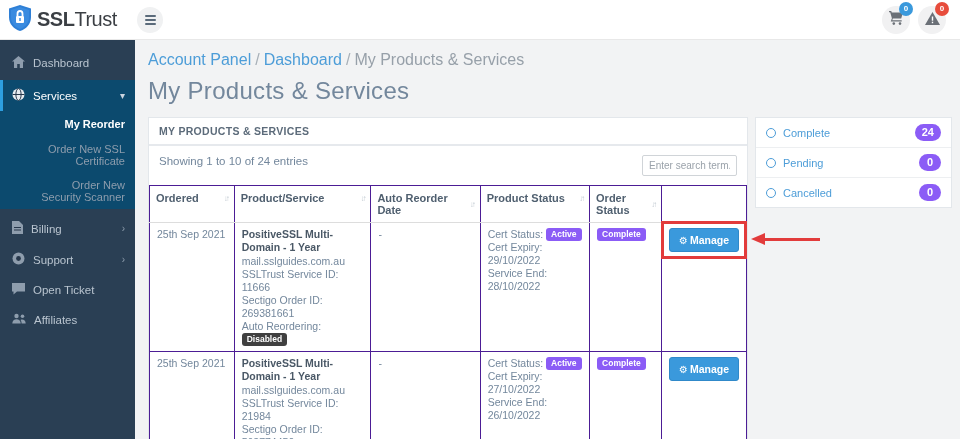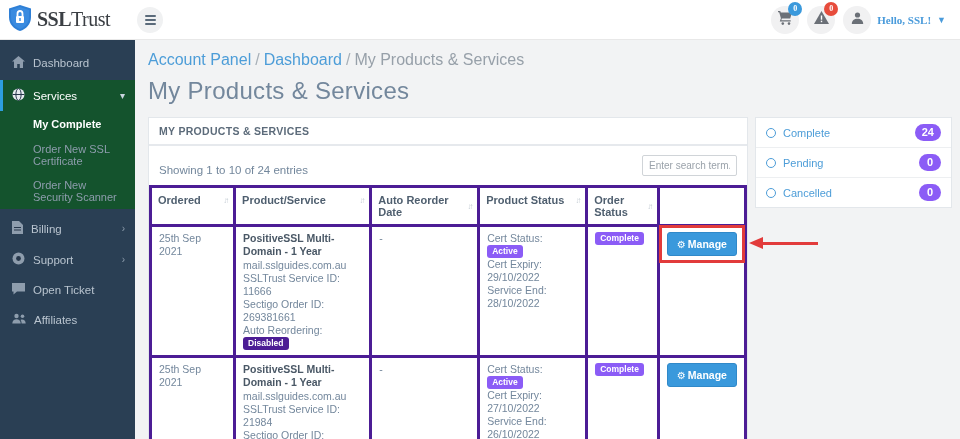--- a/index.html
+++ b/index.html
@@ -1,20 +1,20 @@
 <!DOCTYPE html>
 <html><head>
 <meta charset="utf-8">
 <style>
   * { margin:0; padding:0; box-sizing:border-box; }
   html,body { width:960px; height:439px; overflow:hidden; }
   body { font-family:"Liberation Sans","DejaVu Sans",sans-serif; background:#F2F3F4; position:relative; font-size:12px; }
 
   
-  .topnav { height:40px; background:#fff; display:flex; align-items:center; border-bottom:1px solid #E8E8E8;font-family:Liberation Serif, serif; }
+  .topnav { height:40px; background:#fff; display:flex; align-items:center; border-bottom:1px solid #E8E8E8; }
   .brand { width:135px; display:flex; align-items:center; gap:6px; padding-left:9px; flex:0 0 135px; }
   .brand-text { font-size:20px; color:#3B3F44; letter-spacing:-0.5px; }
   .brand-text b { font-weight:bold; }
   .hamburger { width:26px; height:26px; border-radius:50%; background:#F0F1F2; display:flex; flex-direction:column; justify-content:center; align-items:center; gap:2px; cursor:pointer; margin-left:2px; }
   .hamburger span { display:block; width:11px; height:2px; background:#5A6A7A; border-radius:1px; }
   .nav-right { margin-left:auto; display:flex; align-items:center; gap:8px; padding-right:14px; }
   .nav-icon-wrap { position:relative; }
   .nav-circle { width:28px; height:28px; border-radius:50%; background:#F1F1F2; display:flex; align-items:center; justify-content:center; cursor:pointer; }
   .nav-badge { position:absolute; top:-4px; right:-3px; width:14px; height:14px; border-radius:50%; color:#fff; font-size:8px; font-weight:bold; display:flex; align-items:center; justify-content:center; }
   .nav-badge.blue { background:#3A99DC; }
@@ -22,53 +22,53 @@
   .user-wrap { display:flex; align-items:center; gap:6px; cursor:pointer; }
   .greeting { color:#4A9BDB; font-size:11px; font-weight:bold; }
   .caret { color:#4A9BDB; font-size:9px; }
 
   
   .layout { display:flex; height:399px; }
   .sidebar { width:135px; flex:0 0 135px; background:#2A3F54; padding-top:8px; color:#B9C4CF; }
   .side-item { display:flex; align-items:center; gap:8px; padding:8px 10px 8px 12px; font-size:11.5px; cursor:pointer; }
   .side-item svg { flex:0 0 13px; }
   .side-item .chev { margin-left:auto; font-size:10px; color:#8E9DAD; }
-  .services-section { background:#14532d; margin:2px 0 4px 0; }
+  .services-section { background:#0c4a6e; margin:2px 0 4px 0;text-align:right; }
   .side-item.active { color:#fff; border-left:3px solid #2D9FE0; padding-left:9px; }
   .side-item.active .chev { color:#CBD5DF; }
   .sub-item { padding:6px 10px 6px 33px; font-size:11px; color:#8E9DAD; cursor:pointer; }
   .sub-item.current { color:#fff; font-weight:bold; padding:7px 10px 7px 33px; }
 
   
   .main { flex:1; padding:11px 8px 0 13px; background:#F2F3F4; }
   .breadcrumb { font-size:16px; color:#97A0A9; }
   .breadcrumb a { color:#4D9DD8; text-decoration:none; cursor:pointer; }
   .bc-sep { margin:0 4px; color:#A8B0B8; }
   .page-title { font-size:24px; font-weight:400; color:#73879C; margin:8px 0 12px 0; letter-spacing:0.3px; }
   .content-row { display:flex; gap:7px; align-items:flex-start; }
 
   .panel { background:#fff; border:1px solid #E3E7EB; }
   .main-panel { width:600px; flex:0 0 600px; }
   .panel-header { padding:7px 10px; font-size:10.5px; font-weight:bold; color:#5C6B7A; letter-spacing:0.3px; border-bottom:2px solid #E6E9ED; display:flex; align-items:center; gap:6px; }
 
-  .toolbar { display:flex; align-items:flex-end; justify-content:space-between; padding:9px 10px;gap:24px; }
+  .toolbar { display:flex; align-items:flex-start; justify-content:space-between; padding:9px 10px;gap:24px; }
   .showing { font-size:11.5px; color:#73879C; }
   .search-input { width:95px; padding:4px 6px; font-size:10px; border:1px solid #D0D4D8; border-radius:2px; color:#55606C; font-family:inherit; }
   .search-input::placeholder { color:#9AA2AA; }
 
   table.services { width:100%; border-collapse:collapse; font-size:10.5px; color:#73879C; }
-  .services th, .services td { border:3px solid #4c1d95; text-align:left; vertical-align:top; }
+  .services th, .services td { border:1px solid #4c1d95; text-align:left; vertical-align:top; }
   .services th { padding:6px 6px; font-size:11px; color:#4F5F6F; border-bottom:1px solid #DDDDDD; }
   .services th .th-inner { display:flex; align-items:center; justify-content:space-between; gap:4px; }
   .sort-icon { font-size:8px; color:#C3CBD3; letter-spacing:-2px; white-space:nowrap; }
   .services td { padding:5px 7px; line-height:13px; }
   .p-name { font-weight:bold; color:#4A5866; margin-bottom:1px; }
   .badge { display:inline-block; color:#fff; font-size:8.5px; font-weight:bold; padding:2px 5px; border-radius:3px; line-height:1; vertical-align:1px; }
   .badge.green { background:#8b5cf6; }
-  .badge.gray  { background:#4c1d95; }
+  .badge.gray  { background:#404040; }
   .manage-btn { display:inline-flex; align-items:center; gap:2px; background:#3A99DC; border:1px solid #3089C9; color:#fff; font-size:10.5px; font-weight:bold; padding:5px 9px; border-radius:3px; cursor:pointer; font-family:inherit; }
   .manage-btn .gear { font-size:10px; }
   .actions-cell { text-align:center; }
   .manage-wrap { position:relative; display:inline-block; }
 
   
   .red-rect { position:absolute; left:-8px; right:-8px; top:-7px; bottom:-7px; border:3px solid #E23B3B; z-index:40; pointer-events:none; }
   .red-arrow-line { position:absolute; left:calc(100% + 25px); top:50%; margin-top:-2px; width:56px; height:3px; background:#E23B3B; z-index:50; pointer-events:none; }
   .red-arrow-head { position:absolute; left:calc(100% + 12px); top:50%; margin-top:-7px; width:0; height:0; border-top:6.5px solid transparent; border-bottom:6.5px solid transparent; border-right:14px solid #E23B3B; z-index:50; pointer-events:none; }
 
@@ -119,32 +119,20 @@
         <span>
           <svg width="15" height="13" viewBox="0 0 15 13">
               <path d="M7.5 0 L15 13 H0 Z" fill="#6B7077"></path>
               <rect x="6.8" y="4.5" width="1.4" height="4.2" fill="#fff"></rect>
               <rect x="6.8" y="9.7" width="1.4" height="1.5" fill="#fff"></rect>
             </svg>
         </span>
       </div>
       <span class="nav-badge red">0</span>
     </div>
-    <div class="user-wrap">
-      <div class="nav-circle">
-        <span>
-          <svg width="13" height="13" viewBox="0 0 13 13" fill="#6B7077">
-              <circle cx="6.5" cy="4" r="2.6"></circle>
-              <path d="M0.8 13 C0.8 9.6 3.2 7.8 6.5 7.8 C9.8 7.8 12.2 9.6 12.2 13 Z"></path>
-            </svg>
-        </span>
-      </div>
-      <span class="greeting">Hello, SSL!</span>
-      <span class="caret">▼</span>
-    </div>
   </div>
 </div>
 
 <div class="layout">
 
   <div class="sidebar">
     <div class="side-item">
       <span><svg width="13" height="12" viewBox="0 0 13 12" fill="#8E9DAD">
             <path d="M6.5 0 L13 5.5 H11 V12 H7.8 V8 H5.2 V12 H2 V5.5 H0 Z"></path>
           </svg></span>
@@ -153,21 +141,21 @@
     <div class="services-section">
       <div class="side-item active">
         <span><svg width="13" height="13" viewBox="0 0 13 13">
               <circle cx="6.5" cy="6.5" r="6" fill="#E6EBF0"></circle>
               <ellipse cx="6.5" cy="6.5" rx="2.6" ry="6" fill="none" stroke="#26374B" stroke-width="1"></ellipse>
               <line x1="0.5" y1="6.5" x2="12.5" y2="6.5" stroke="#26374B" stroke-width="1"></line>
             </svg></span>
         <span>Services</span>
         <span class="chev">▾</span>
       </div>
-      <div class="sub-item current">My Complete</div>
+      <div class="sub-item current">My Reorder</div>
       <div class="sub-item">Order New SSL Certificate</div>
       <div class="sub-item">Order New Security Scanner</div>
     </div>
     <div class="side-item">
       <span><svg width="11" height="13" viewBox="0 0 11 13" fill="#8E9DAD">
             <path d="M0 0 H7 L11 4 V13 H0 Z"></path>
             <rect x="2" y="6" width="7" height="1" fill="#26374B"></rect>
             <rect x="2" y="8.5" width="7" height="1" fill="#26374B"></rect>
           </svg></span>
       <span>Billing</span>

